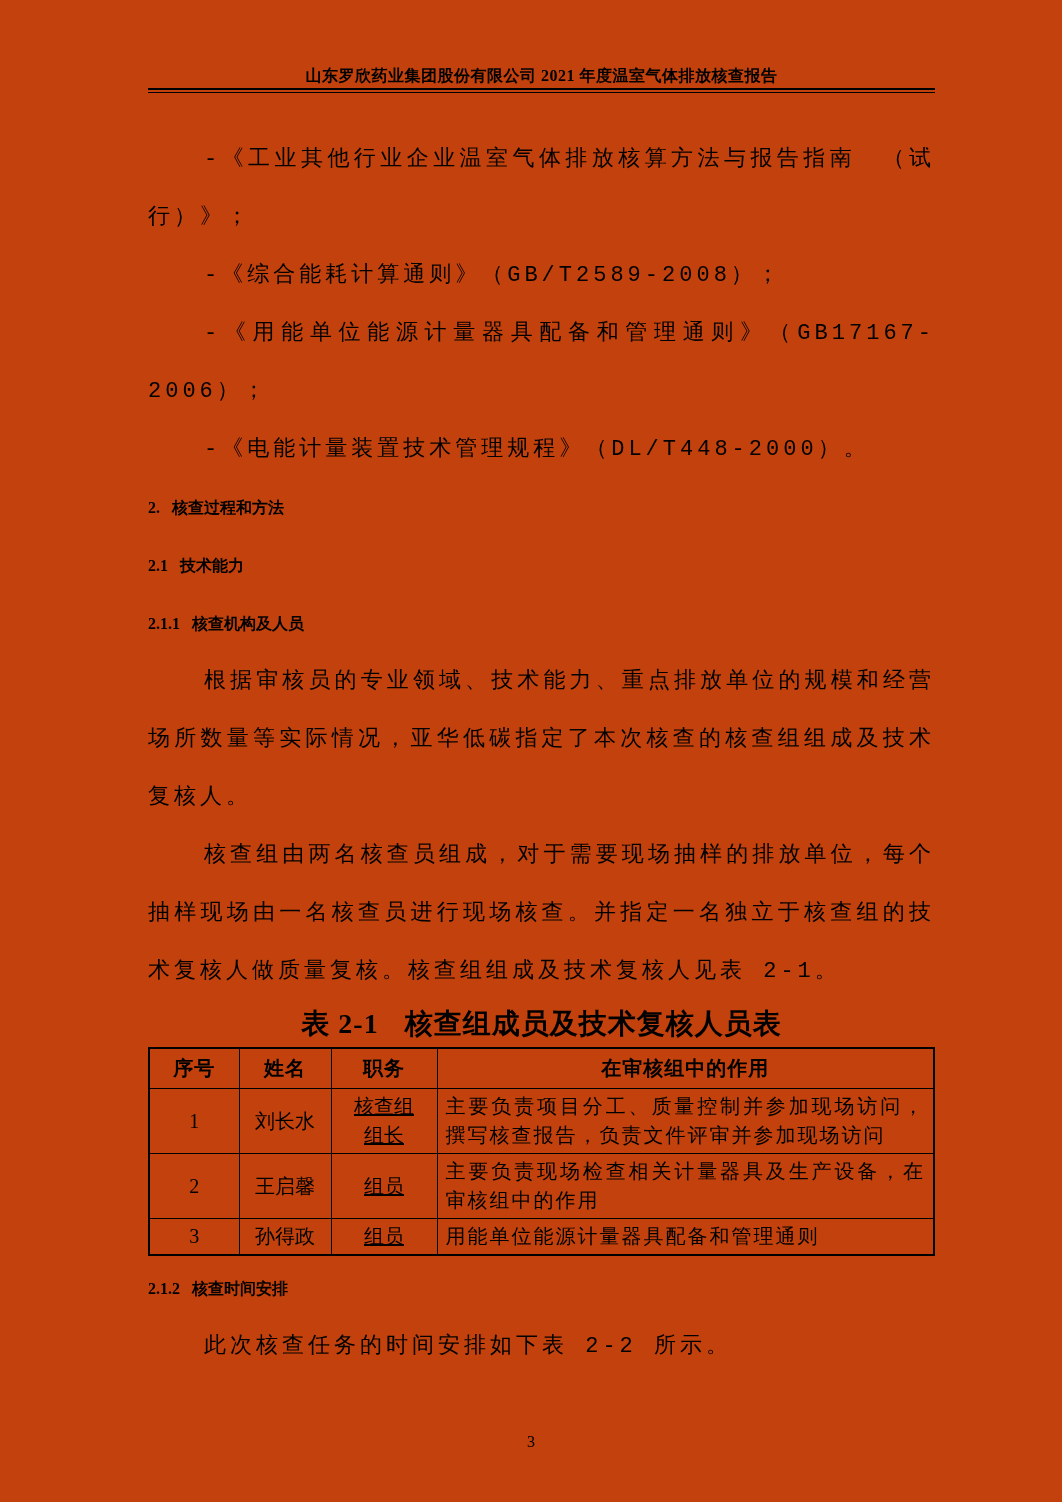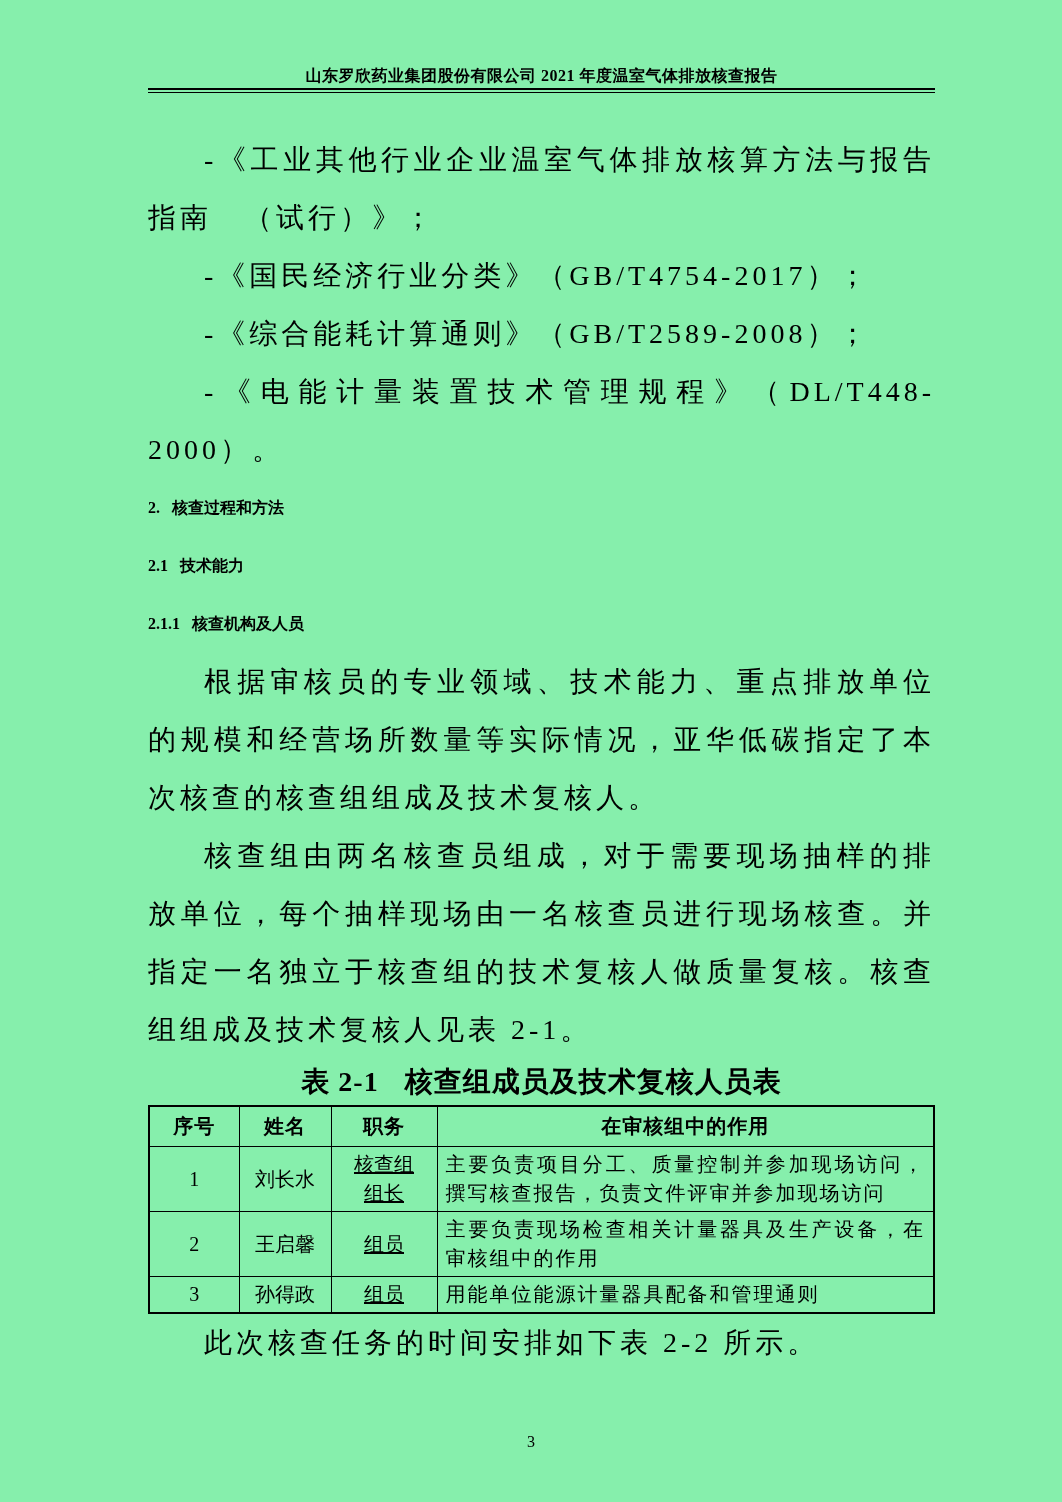--- a/index.html
+++ b/index.html
@@ -1,39 +1,39 @@
 <!DOCTYPE html>
 <html><head>
 <meta charset="utf-8">
 <style>
   html,body { margin:0; padding:0; background:#777; }
   .page {
     position:relative;
     width:1062px; height:1502px;
     margin:0 auto;
-    background:#86efac;
+    background:#c2410c;
     font-family:"Liberation Serif","DejaVu Serif",serif;
     color:#000;
     overflow:hidden;
   }
   
   .doc-header { position:absolute; top:66px; left:148px; width:787px; }
   .doc-header-title {
     text-align:center; font-size:16px; font-weight:bold;
     line-height:20px; letter-spacing:0.5px; white-space:nowrap;
   }
   .doc-header-rule {
     margin-top:2px; height:2px;
     border-top:2px solid #000; border-bottom:1px solid #000;
   }
   
   .content { position:absolute; top:131px; left:148px; width:787px; }
   .body-par {
-    margin:0; font-size:28px; line-height:58px;
-    text-align:justify; text-indent:56px; letter-spacing:4px;
+    margin:0; font-size:22px; line-height:58px;
+    text-align:justify; text-indent:56px; letter-spacing:4px;font-family:Liberation Mono, monospace;
   }
   .heading {
     margin:0; font-size:16px; font-weight:bold; line-height:58px;
     letter-spacing:0;
   }
   .heading .h-num { margin-right:12px; }
   .table-caption {
     margin:0; font-size:28px; font-weight:bold; line-height:46px;
     text-align:center; letter-spacing:1px;
   }
@@ -69,22 +69,22 @@
 <div class="page">
 
   <div class="doc-header">
     <div class="doc-header-title">山东罗欣药业集团股份有限公司 2021 年度温室气体排放核查报告</div>
     <div class="doc-header-rule"></div>
   </div>
 
   <div class="content">
 
     <p class="body-par">-《工业其他行业企业温室气体排放核算方法与报告指南　（试行）》；</p>
-    <p class="body-par">-《国民经济行业分类》（GB/T4754-2017）；</p>
     <p class="body-par">-《综合能耗计算通则》（GB/T2589-2008）；</p>
+    <p class="body-par">-《用能单位能源计量器具配备和管理通则》（GB17167-2006）；</p>
     <p class="body-par">-《电能计量装置技术管理规程》（DL/T448-2000）。</p>
 
     <h2 class="heading"><span class="h-num">2.</span><span>核查过程和方法</span></h2>
 
     <h3 class="heading"><span class="h-num">2.1</span><span>技术能力</span></h3>
 
     <h4 class="heading"><span class="h-num">2.1.1</span><span>核查机构及人员</span></h4>
 
     <p class="body-par">根据审核员的专业领域、技术能力、重点排放单位的规模和经营场所数量等实际情况，亚华低碳指定了本次核查的核查组组成及技术复核人。</p>
     <p class="body-par">核查组由两名核查员组成，对于需要现场抽样的排放单位，每个抽样现场由一名核查员进行现场核查。并指定一名独立于核查组的技术复核人做质量复核。核查组组成及技术复核人见表 2-1。</p>
@@ -122,20 +122,21 @@
         </tr>
         <tr>
           <td>3</td>
           <td>孙得政</td>
           <td class="cell-role">组员</td>
           <td class="cell-duty">用能单位能源计量器具配备和管理通则</td>
         </tr>
       </tbody>
     </table>
 
+    <h4 class="heading heading-after-table"><span class="h-num">2.1.2</span><span>核查时间安排</span></h4>
 
     <p class="body-par">此次核查任务的时间安排如下表 2-2 所示。</p>
 
   </div>
 
   <div class="doc-footer">3</div>
 
 </div>
 
 </body></html>

